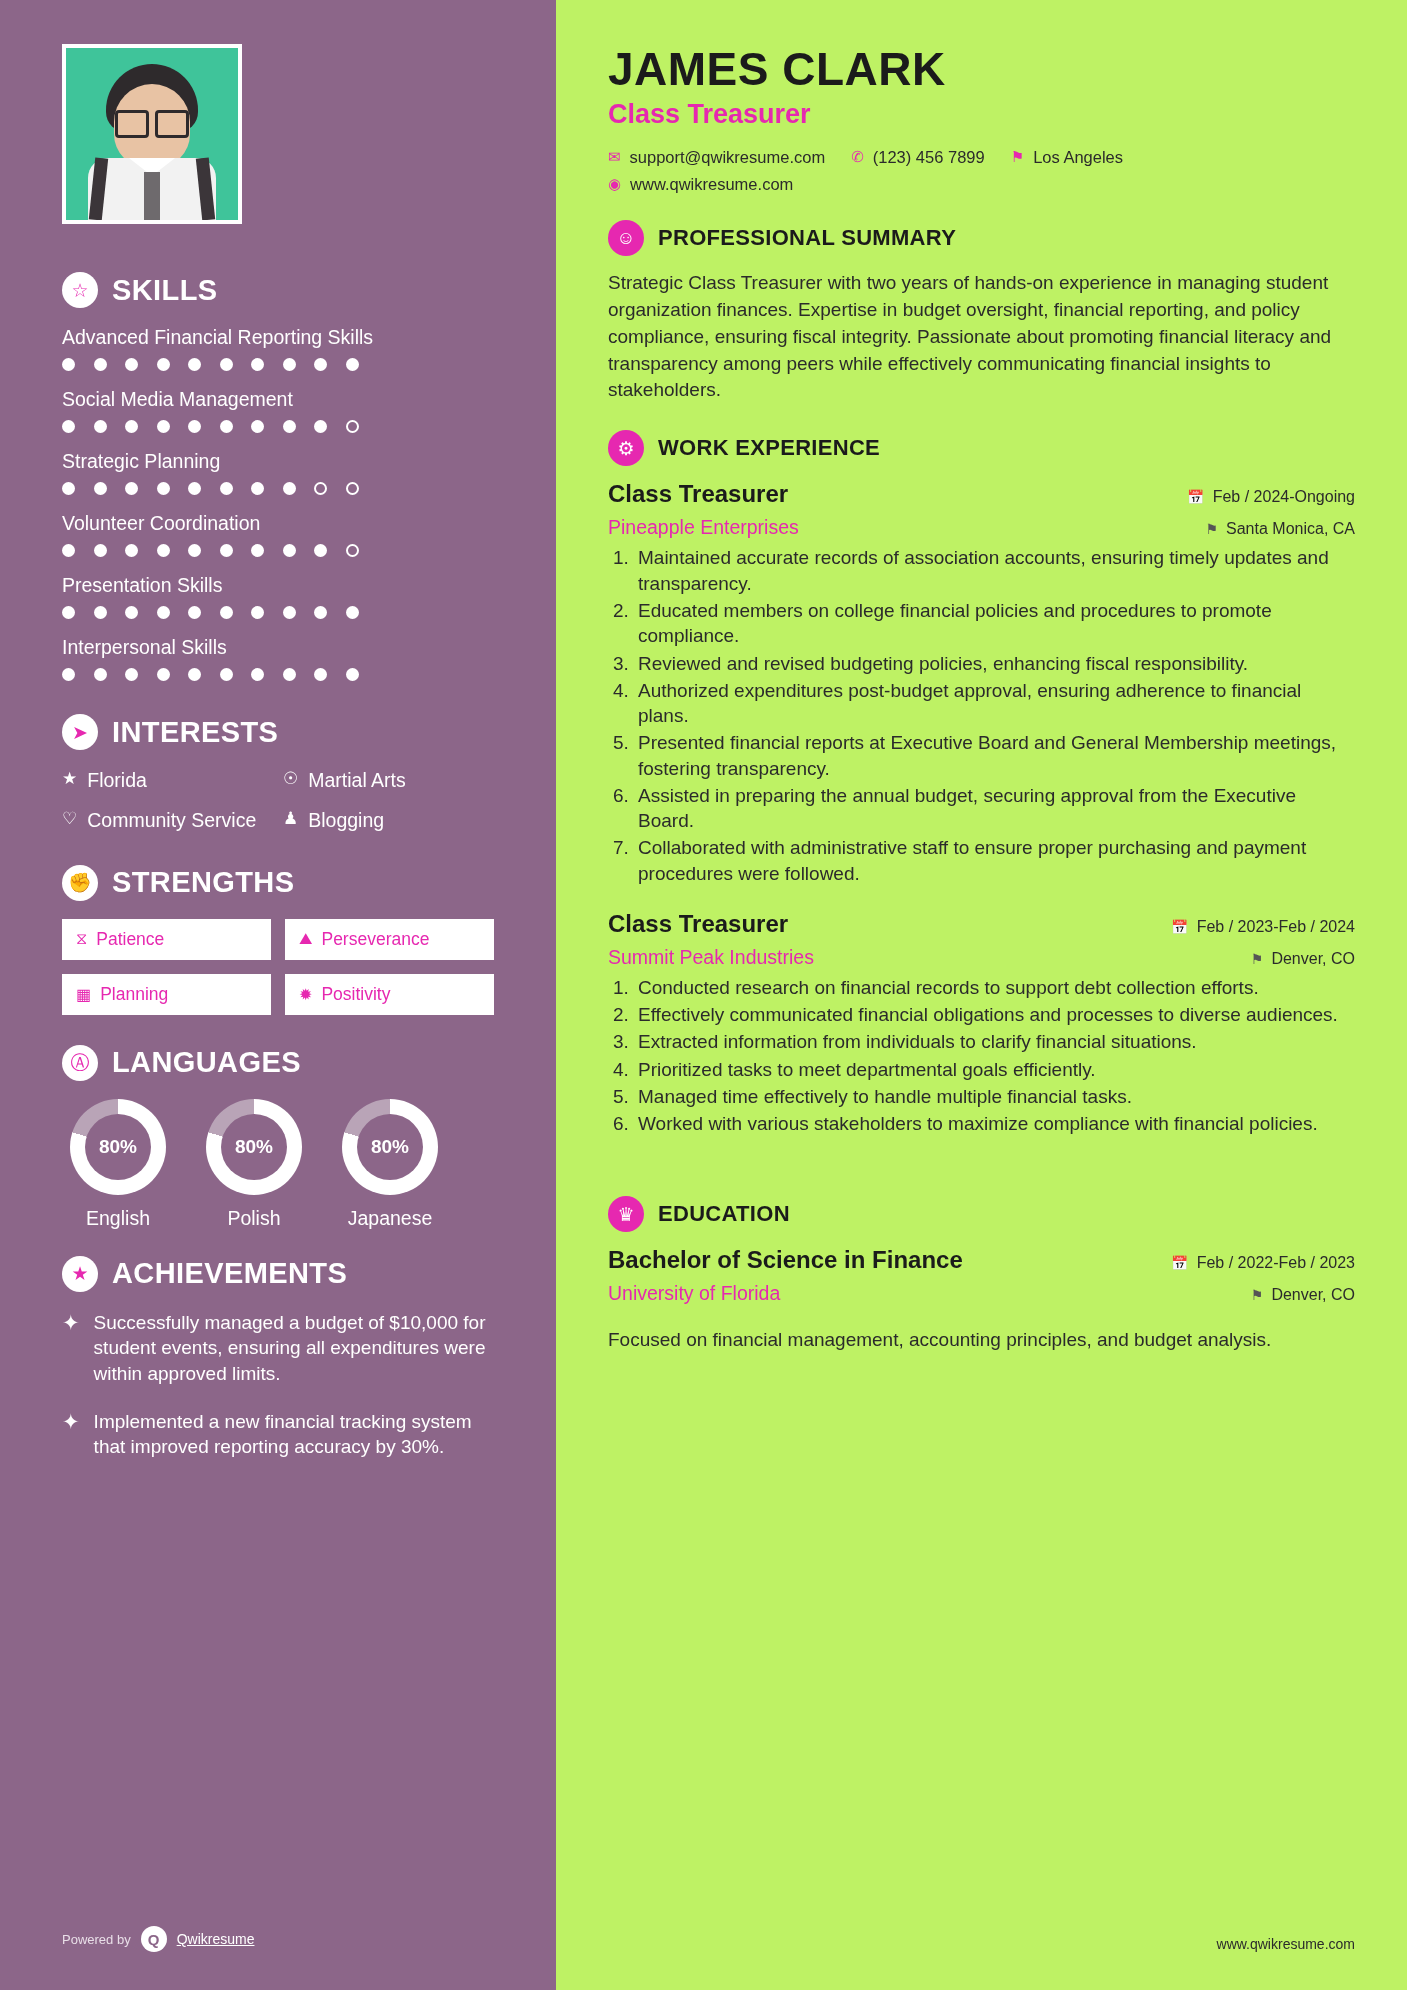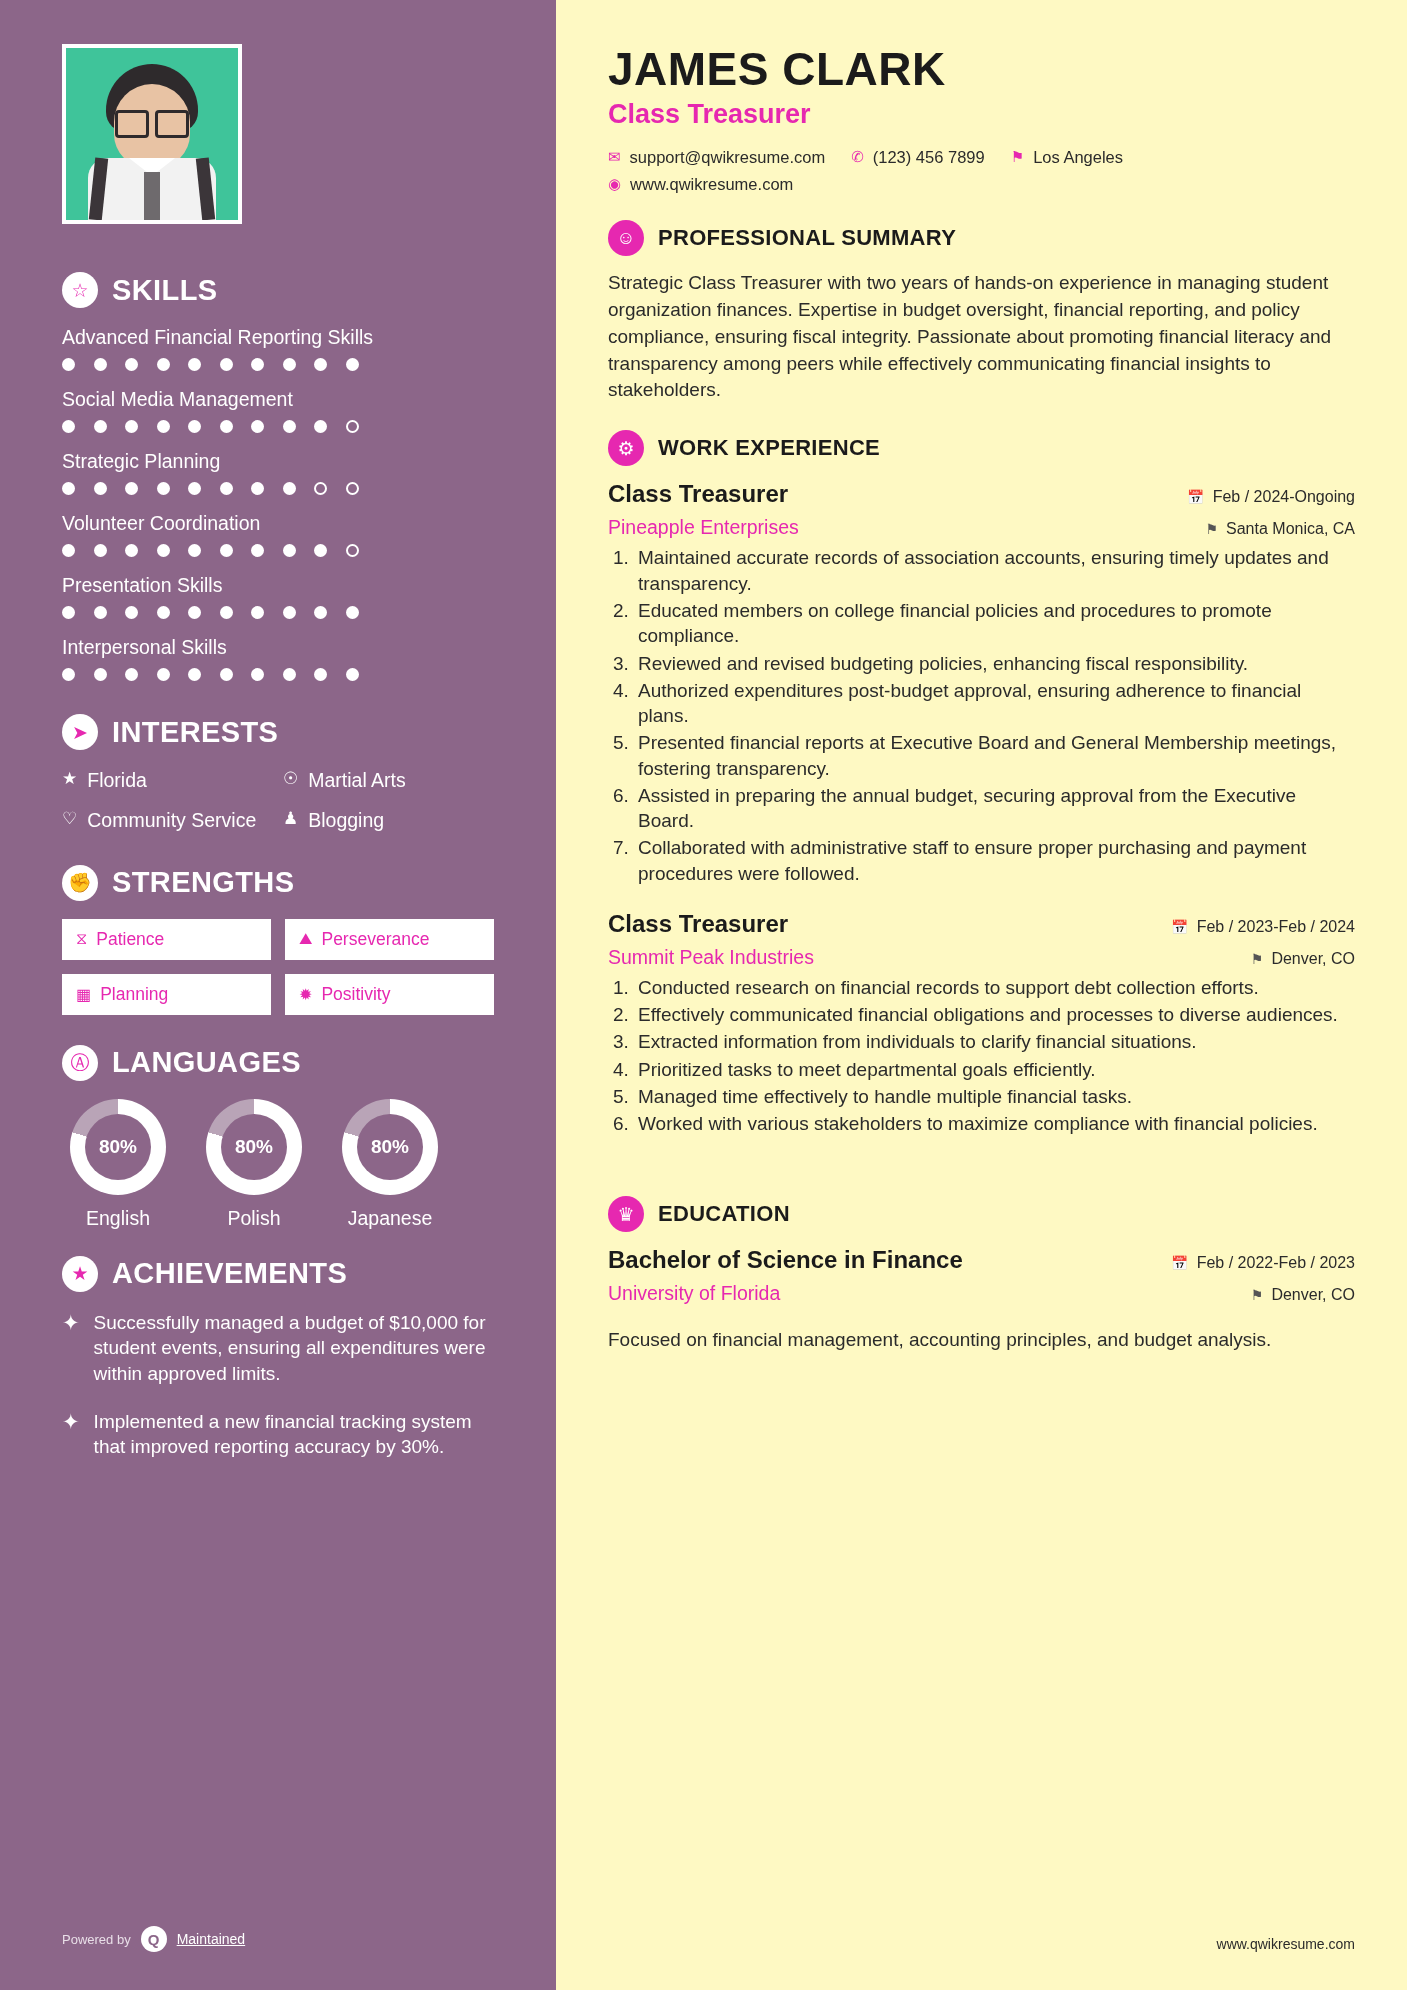--- a/index.html
+++ b/index.html
@@ -166,21 +166,21 @@
     width: 26px; height: 26px; border-radius: 50%;
     background: #ffffff; color: #8c6689;
     display: flex; align-items: center; justify-content: center;
     font-size: 15px; font-weight: 700;
   }
   .powered .brand { text-decoration: underline; color: #ffffff; font-size: 14px; }
 
   
   .main {
     flex: 1;
-    background: #fef9c3;
+    background: #bef264;
     padding: 44px 52px 0 52px;
     position: relative;
   }
   .name {
     font-size: 46px;
     font-weight: 700;
     letter-spacing: 0.5px;
     color: #1b1b1b;
     line-height: 1.1;
   }
@@ -471,21 +471,21 @@
       </div>
       <div class="ach">
         <span class="ic">✦</span>
         <span class="txt">Implemented a new financial tracking system that improved reporting accuracy by 30%.</span>
       </div>
     </section>
 
     <div class="powered">
       <span>Powered by</span>
       <span class="logo">Q</span>
-      <span class="brand">Maintained</span>
+      <span class="brand">Qwikresume</span>
     </div>
   </aside>
 
   <main class="main">
 
     <h1 class="name">JAMES CLARK</h1>
     <div class="role">Class Treasurer</div>
 
     <div class="contact-line">
       <div class="contact-item">

